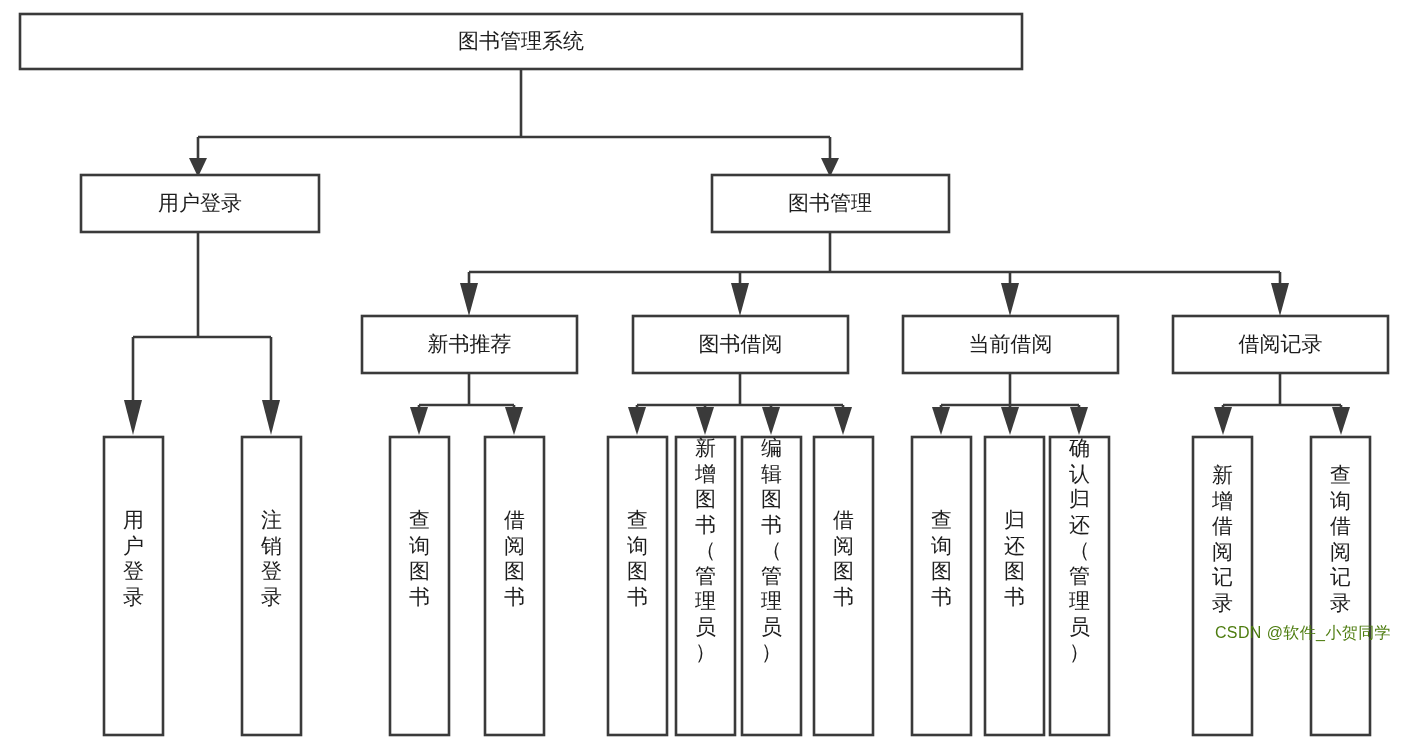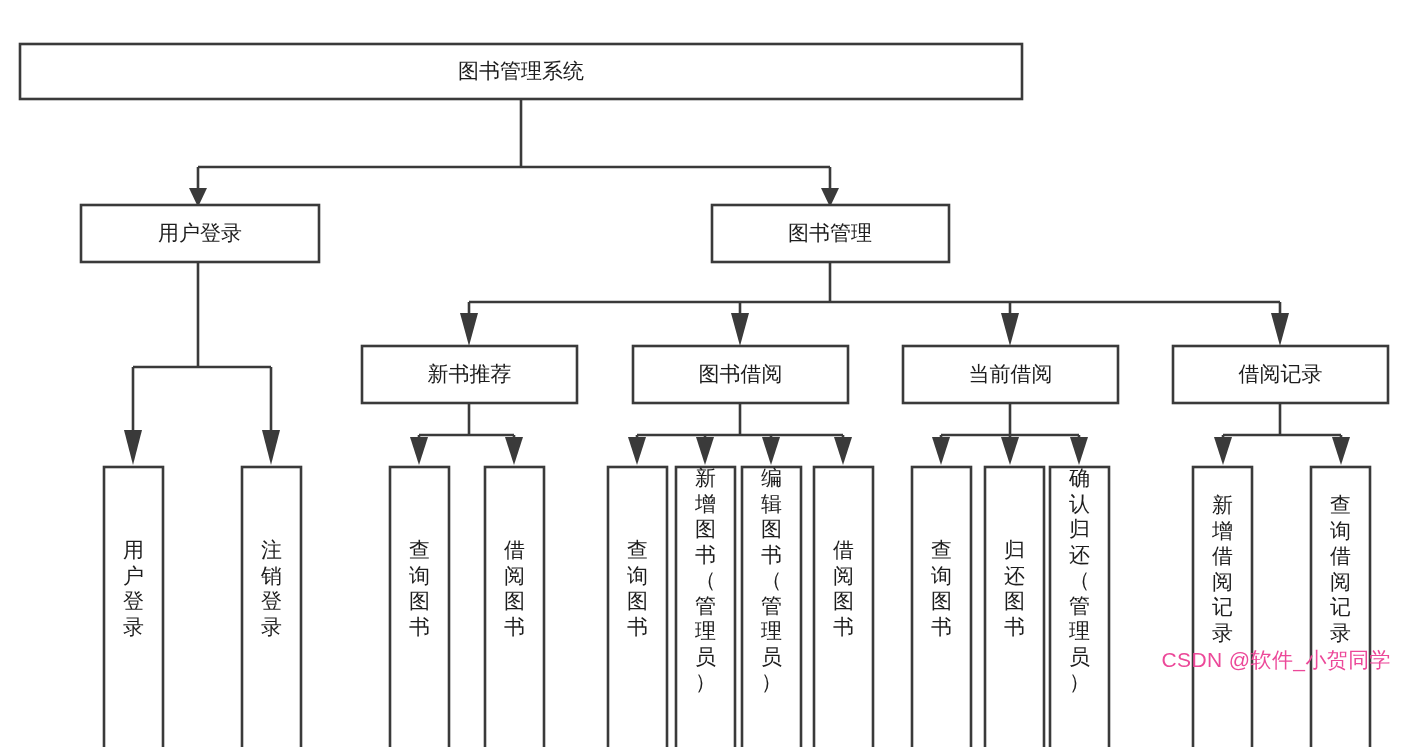--- a/index.html
+++ b/index.html
@@ -11,21 +11,20 @@
     width: 1405px;
     height: 747px;
     font-family: "Liberation Sans", sans-serif;
     overflow: hidden;
   }
   #diagram-root {
     position: relative;
     width: 1405px;
     height: 653px;
     background: #ffffff;
-    margin-top: 30px;
   }
   svg#tree-svg {
     position: absolute;
     left: 0;
     top: 0;
     width: 1405px;
     height: 747px;
     display: block;
   }
   .node-box {
@@ -54,22 +53,22 @@
     font-family: "Liberation Sans", sans-serif;
     font-size: 21px;
     fill: #1d1d1d;
     text-anchor: middle;
   }
   .watermark-text {
     position: absolute;
     right: 14px;
     bottom: 9px;
     font-family: "Liberation Sans", sans-serif;
-    font-size: 21px;
-    color: #ec4899;
+    font-size: 16px;
+    color: #4d7c0f;
     white-space: nowrap;
     letter-spacing: 0.4px;
     user-select: none;
   }
 </style>
 </head>
 <body>
 
 <div id="diagram-root">
 

